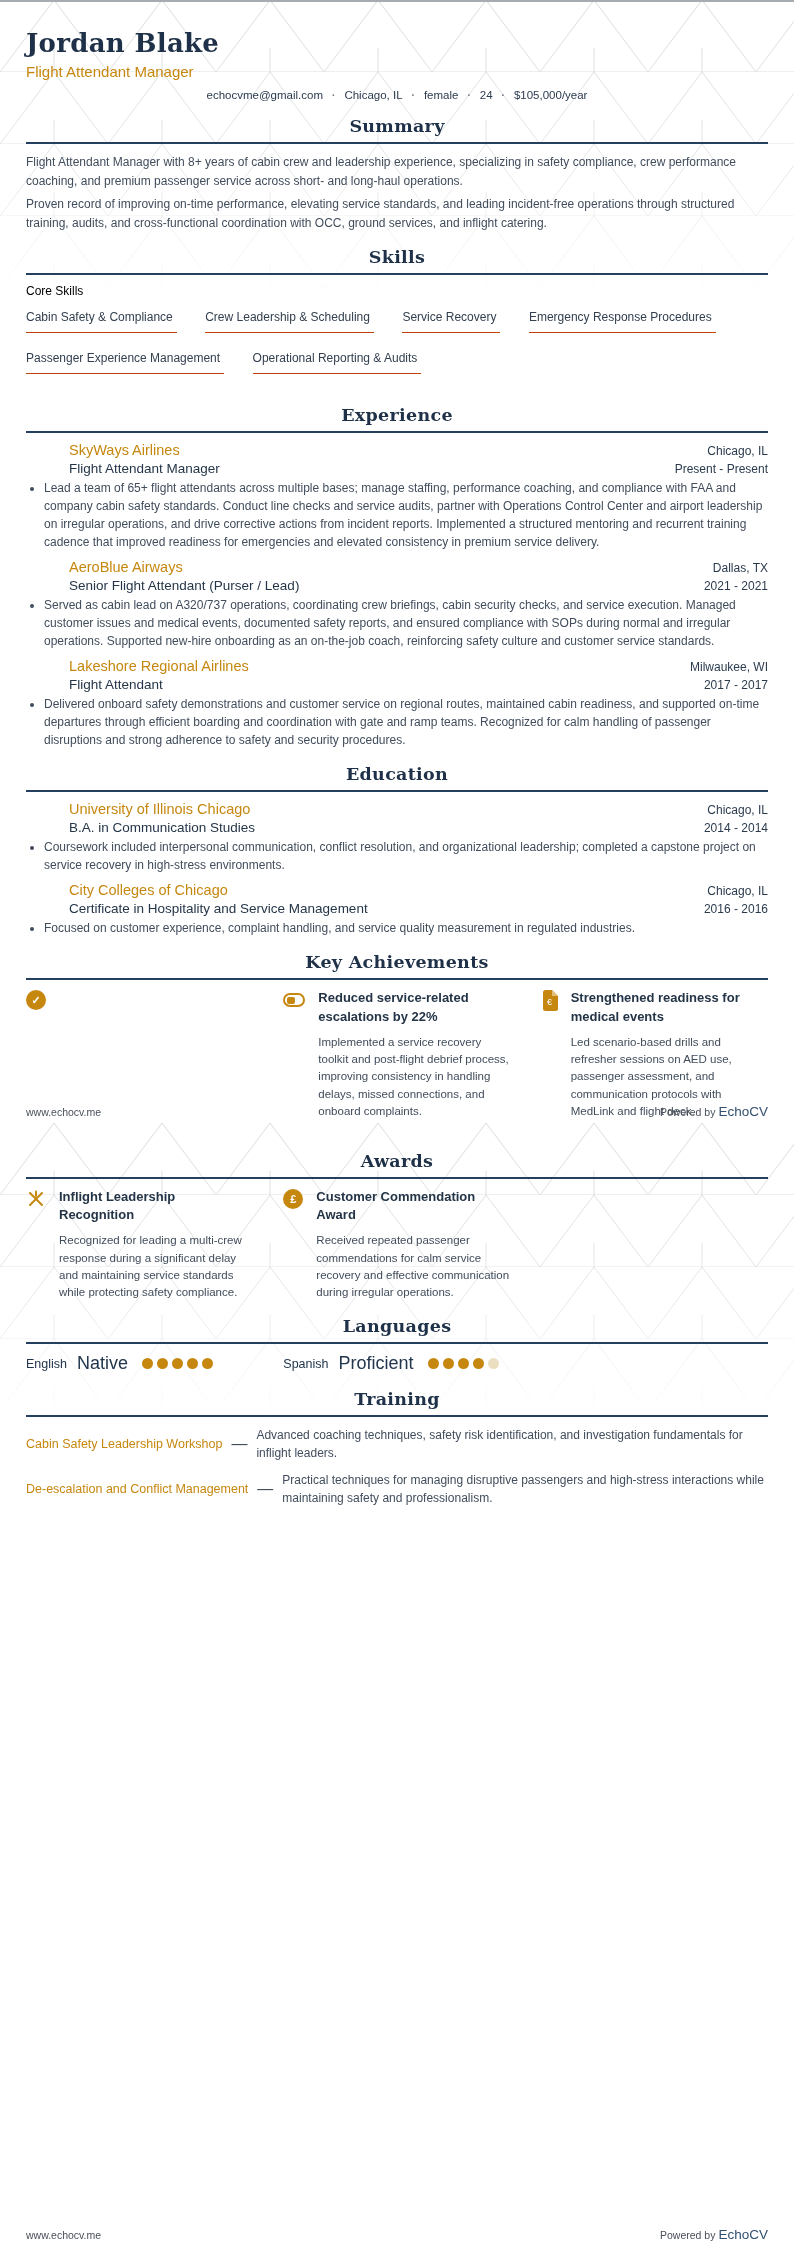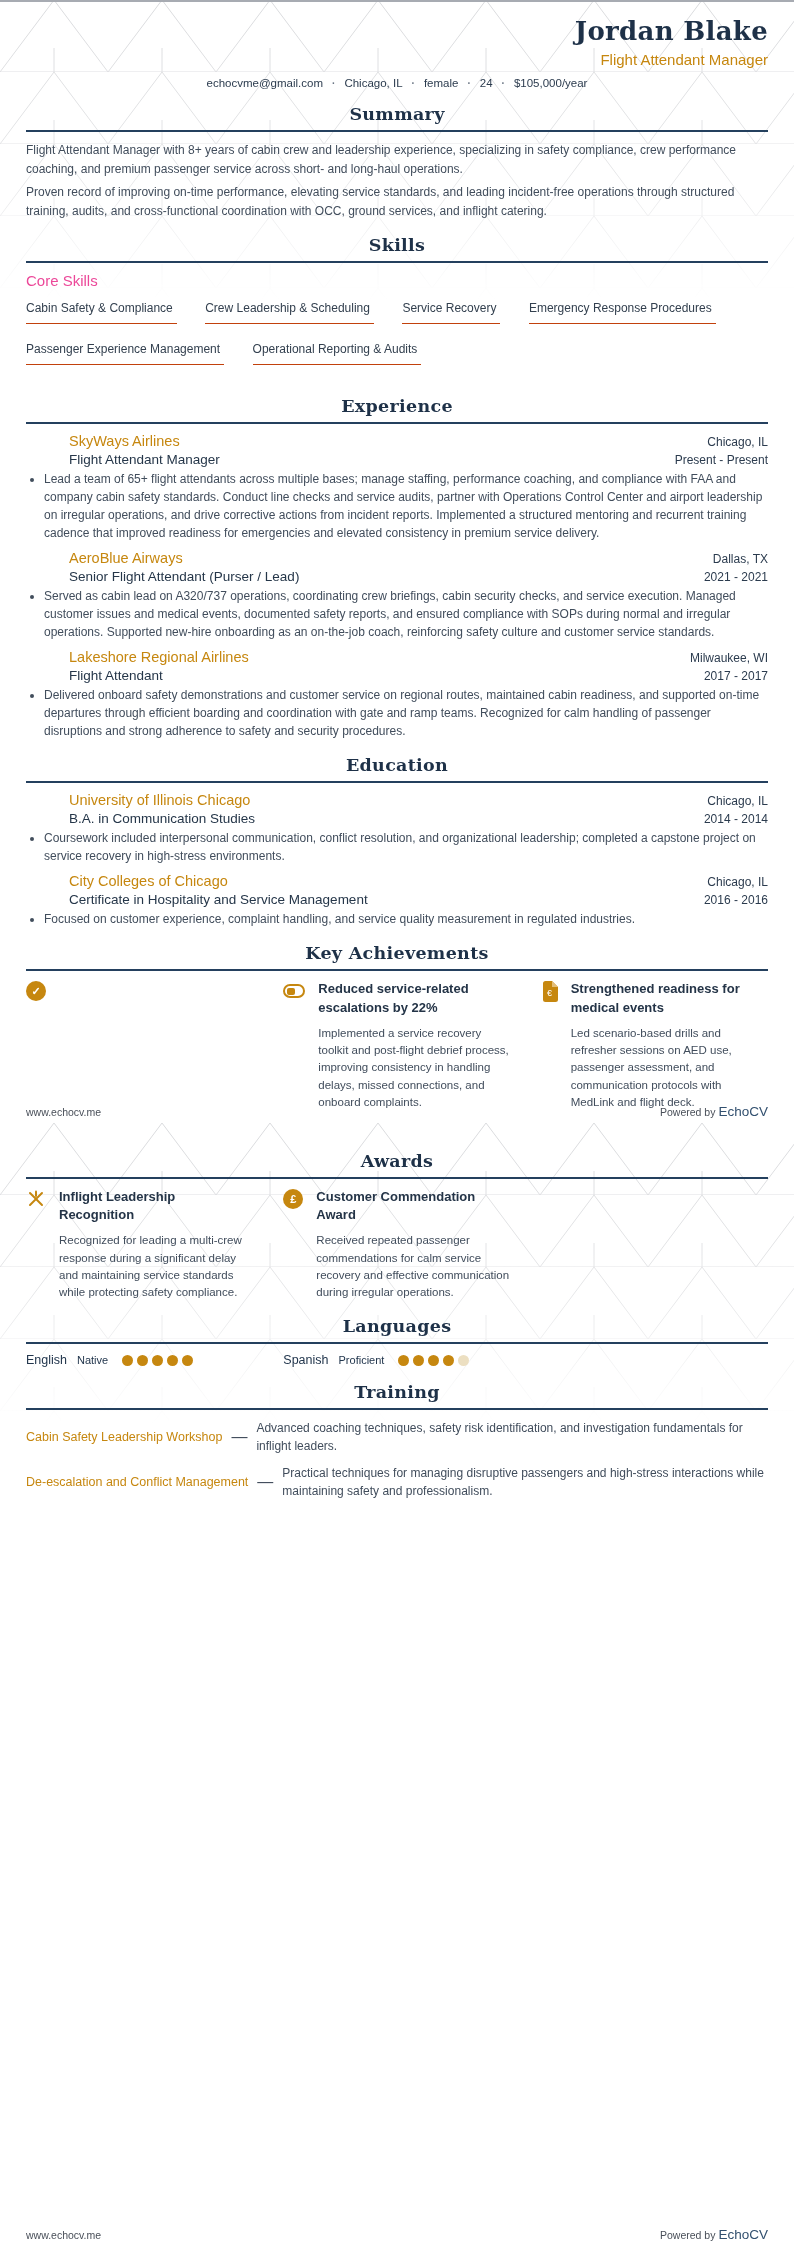--- a/index.html
+++ b/index.html
@@ -18,41 +18,41 @@
   }
   .topline { position: absolute; top: 0; left: 0; right: 0; height: 2px; background: #A7ABB2; }
   .pattern-wrap { position: absolute; top: 0; left: 0; right: 0; height: 300px; }
   .pattern-fade {
     position: absolute; top: 0; left: 0; right: 0; height: 300px;
     background: linear-gradient(180deg, rgba(255,255,255,0.05) 0%, rgba(255,255,255,0.35) 55%, #ffffff 100%);
   }
   .content { position: relative; padding: 0 26px; }
 
   
-  .resume-header { padding-top: 16px; text-align: right; }
+  .resume-header { padding-top: 28px; text-align: left; }
   .candidate-name {
     font-family: "DejaVu Serif", "Liberation Serif", serif;
     font-size: 26px; font-weight: 700; color: #1E3148; letter-spacing: 0.3px;
   }
   .job-title { margin-top: 5px; font-size: 15px; color: #C6870F; }
   .contact { margin-top: 9px; display: flex; justify-content: center; align-items: center; gap: 9px; font-size: 11.5px; color: #2B3B4E; }
   .contact .sep { color: #6B7685; font-weight: 700; font-size: 10px; }
 
   
   section { margin-top: 15px; }
   .sec-title {
     font-family: "DejaVu Serif", "Liberation Serif", serif;
     text-align: center; font-size: 17.5px; font-weight: 700; color: #1E3148;
     letter-spacing: 0.3px; margin-bottom: 6px;
   }
   .rule { height: 2px; background: #24405E; margin-bottom: 9px; }
   .para { font-size: 12px; line-height: 1.55; color: #414D5C; margin-bottom: 5px; }
 
   
-  .group-title { font-size: 15px; color: #ec4899; margin: 2px 0 10px; }
+  .group-title { font-size: 12px; color: #000000; margin: 2px 0 10px; }
   .skill-list { line-height: 1; }
   .skill {
     display: inline-block; font-size: 12px; color: #33404F;
     padding: 0 4px 9px 0; border-bottom: 1px solid #c2410c;
     margin: 0 24px 16px 0;
   }
 
   
   .entry { margin-bottom: 6px; }
   .entry-row { display: flex; justify-content: space-between; align-items: baseline; margin-left: 43px; }
@@ -85,21 +85,21 @@
   .svg-icon { flex: 0 0 auto; margin-top: 1px; }
   .dash { color: #3E4A59; padding: 0 3px; }
   .training-item { display: flex; align-items: center; gap: 6px; margin-bottom: 9px; }
   .training-name { flex: 0 0 auto; font-size: 12.5px; color: #C6870F; }
   .training-text { flex: 1; font-size: 12px; line-height: 1.5; color: #414D5C; }
 
   
   .lang-grid { display: grid; grid-template-columns: repeat(3, 1fr); column-gap: 30px; margin-top: 4px; }
   .lang-row { display: flex; align-items: center; gap: 10px; }
   .lang-name { font-size: 12.5px; color: #22364D; }
-  .lang-level { font-size: 11px; color: #22364D; }
+  .lang-level { font-size: 18px; color: #22364D; }
   .dots { display: flex; gap: 4px; margin-left: 4px; }
   .dot { width: 11px; height: 11px; border-radius: 50%; background: #ECDFC1; }
   .dot.filled { background: #C6870F; }
 
   
   .footer {
     position: absolute; left: 26px; right: 26px; bottom: 4px;
     display: flex; justify-content: space-between; align-items: baseline;
   }
   .site { font-size: 10.5px; color: #494F59; text-decoration: none; }

